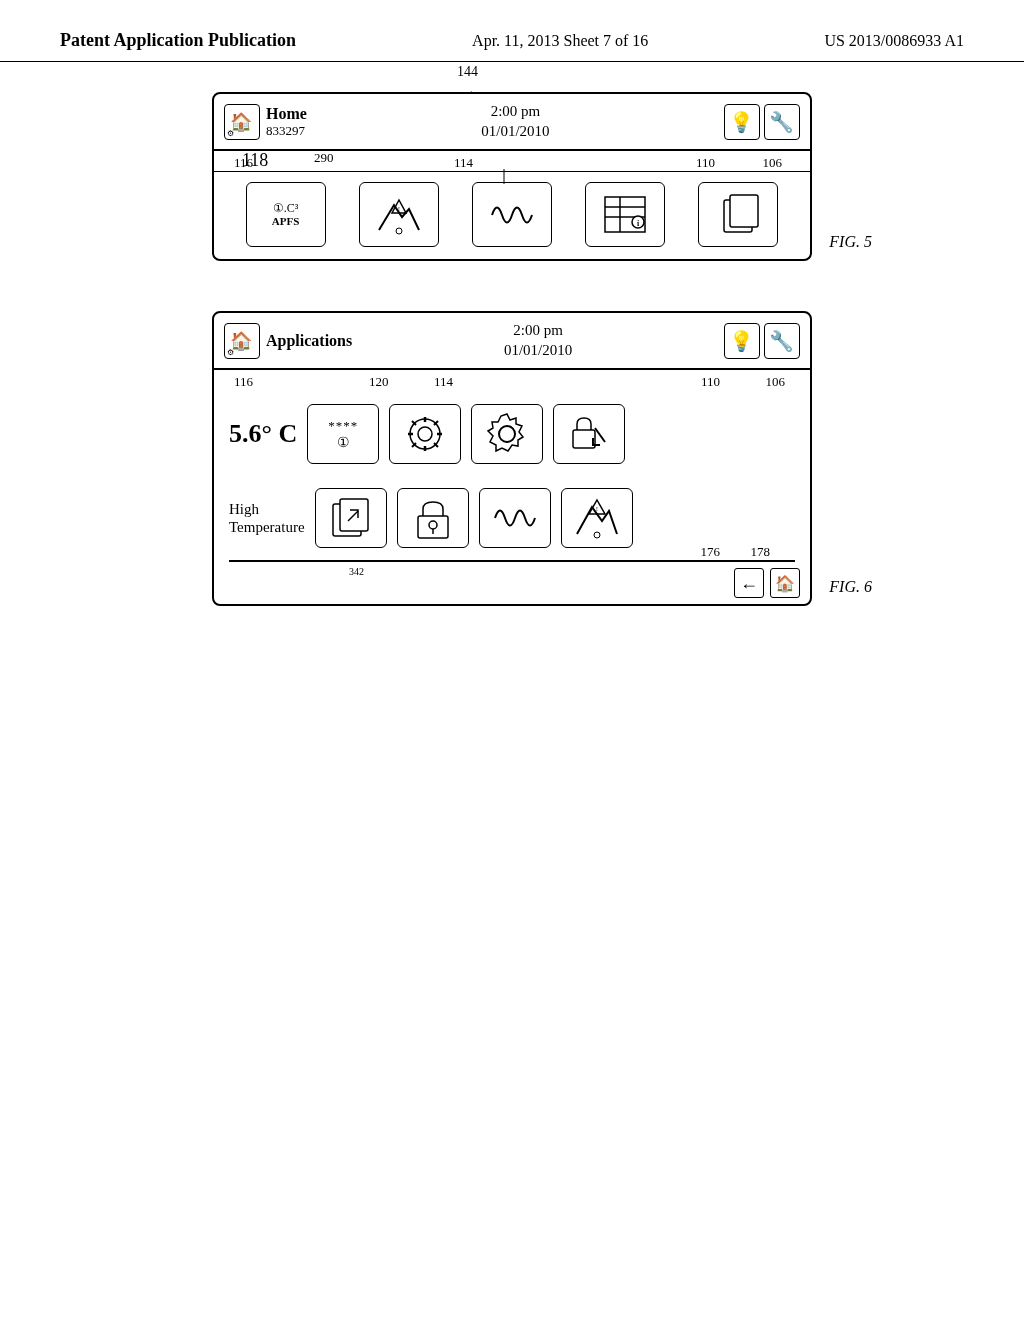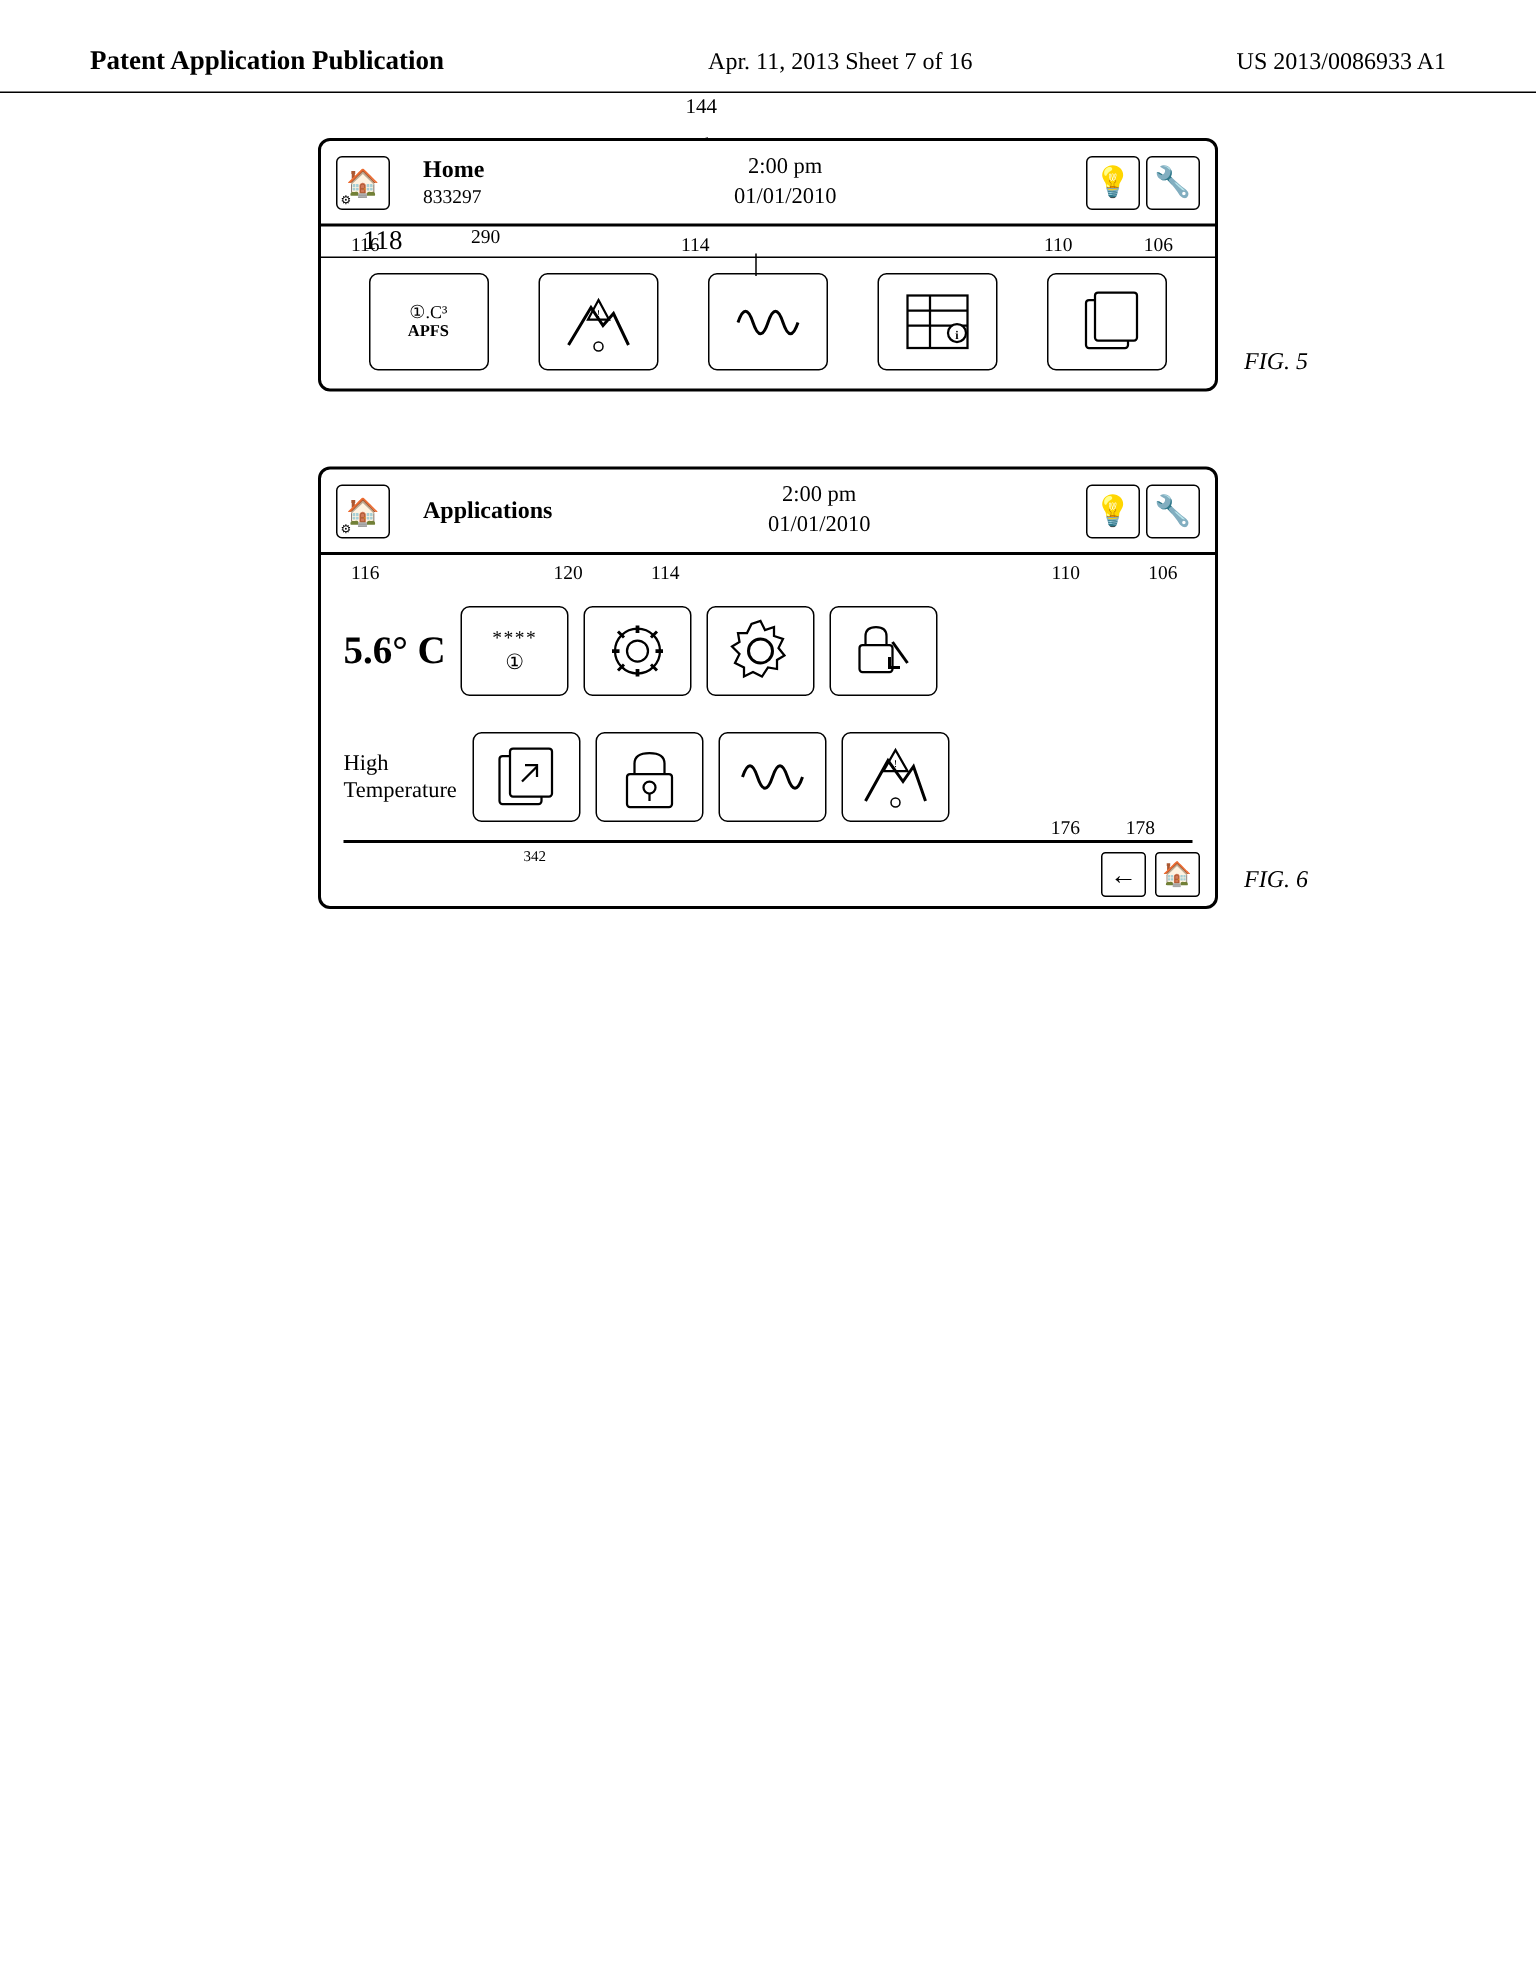--- a/index.html
+++ b/index.html
@@ -9,21 +9,21 @@
       width: 1024px;
       min-height: 1320px;
       position: relative;
       color: #000;
     }
 
     
     .header {
       display: flex;
       justify-content: space-between;
-      align-items: flex-end;
+      align-items: center;
       padding: 30px 60px 10px 60px;
       border-bottom: 1px solid #000;
     }
     .header-left {
       font-weight: bold;
       font-size: 18px;
     }
     .header-center {
       font-size: 16px;
       text-align: center;
@@ -66,21 +66,20 @@
       display: flex;
       align-items: center;
       gap: 6px;
       font-size: 15px;
     }
 
     .device-top-left .home-text {
       display: flex;
       flex-direction: column;
       line-height: 1.2;
-      margin-left: 16px;
     }
 
     .device-top-center {
       text-align: center;
       font-size: 15px;
       line-height: 1.3;
     }
 
     .device-top-right {
       display: flex;

